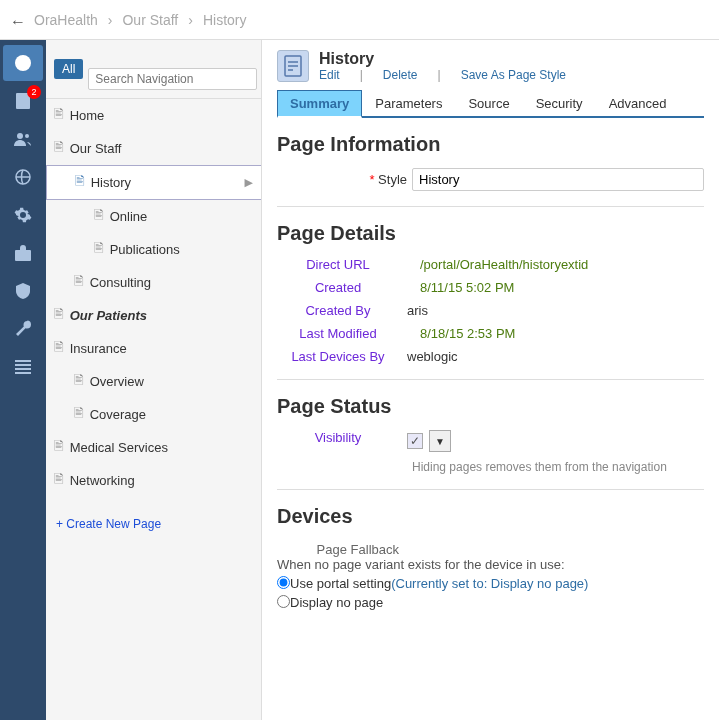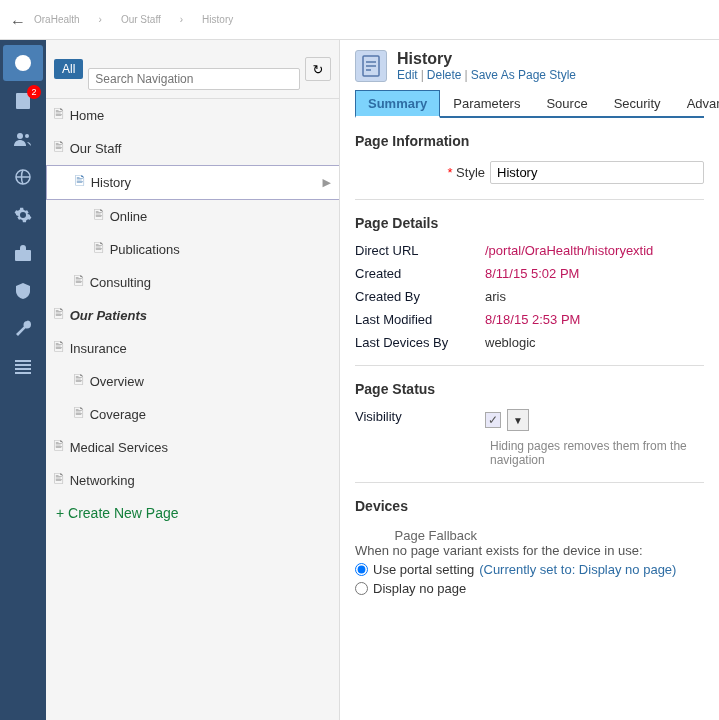--- a/index.html
+++ b/index.html
@@ -16,22 +16,22 @@
       gap: 8px;
     }
     .back-arrow {
       color: #555;
       font-size: 16px;
       cursor: pointer;
     }
     .breadcrumb {
       display: flex;
       align-items: center;
-      gap: 19px;
-      font-size: 10px;
+      gap: 10px;
+      font-size: 14px;
       color: #333;
     }
     .breadcrumb span { color: #aaa; }
 
     
     .main-layout {
       display: flex;
       flex: 1;
       overflow: hidden;
     }
@@ -73,21 +73,21 @@
       width: 14px;
       height: 14px;
       font-size: 9px;
       display: flex;
       align-items: center;
       justify-content: center;
     }
 
     
     .nav-panel {
-      width: 294px;
+      width: 216px;
       background: #f5f5f5;
       border-right: 1px solid #ddd;
       display: flex;
       flex-direction: column;
       overflow: hidden;
       flex-shrink: 0;
     }
     .nav-toolbar {
       display: flex;
       align-items: center;
@@ -154,26 +154,27 @@
     .nav-item.indent2 { padding-left: 48px; }
     .nav-item .arrow {
       position: absolute;
       right: 8px;
       color: #999;
       font-size: 11px;
     }
     .nav-item.italic span.label { font-style: italic; font-weight: bold; }
     .create-new {
       padding: 8px 10px;
-      color: #15803d;
-      cursor: pointer;
-      font-size: 14px;
+      color: #1d4ed8;
+      cursor: pointer;
+      font-size: 12px;
       display: flex;
       align-items: center;
       gap: 4px;
+      margin-top: 12px;
     }
 
     
     .content-panel {
       flex: 1;
       background: #fff;
       overflow-y: auto;
       padding: 10px 15px;
     }
 
@@ -197,21 +198,21 @@
       font-size: 16px;
       flex-shrink: 0;
     }
     .page-header-text h2 {
       font-size: 16px;
       font-weight: bold;
       color: #333;
     }
     .page-actions {
       display: flex;
-      gap: 3px;
+      gap: 20px;
       font-size: 12px;
     }
     .page-actions a {
       color: #2e6da4;
       text-decoration: none;
     }
     .page-actions span { color: #999; }
 
     
     .tabs {
@@ -230,21 +231,21 @@
     .tab.active {
       background: #7dd3fc;
       border: 1px solid #2e6da4;
       border-bottom: 2px solid #fff;
       color: #2e6da4;
       font-weight: bold;
     }
 
     
     .section-title {
-      font-size: 14px;
+      font-size: 20px;
       font-weight: bold;
       color: #333;
       margin-bottom: 12px;
     }
 
     
     .form-row {
       display: flex;
       align-items: flex-start;
       margin-bottom: 10px;
@@ -285,30 +286,30 @@
       margin: 15px 0;
     }
 
     
     .info-row {
       display: flex;
       margin-bottom: 8px;
       font-size: 13px;
     }
     .info-label {
-      text-align: left;
+      text-align: center;
       width: 130px;
       flex-shrink: 0;
-      color: #0f172a;
+      color: #6d28d9;
       padding-right: 8px;
     }
     .info-value {
       color: #333;
     }
-    .info-value.link { color: #be185d; }
+    .info-value.link { color: #4d7c0f; margin-left: 13px; }
 
     
     .visibility-check {
       display: flex;
       align-items: center;
       gap: 6px;
     }
     .vis-checkbox {
       width: 16px;
       height: 16px;
@@ -358,22 +359,21 @@
       display: flex;
       flex-direction: column;
       gap: 4px;
     }
     .device-options .desc {
       color: #555;
       font-size: 13px;
     }
     .radio-option {
       display: flex;
-      align-items: center;
-      gap: 5px;
+      align-items: flex-start;
       font-size: 13px;
     }
     .radio-option input { margin: 0; }
     .radio-option .link-text { color: #2e6da4; }
   </style>
 </head>
 <body>
 
 <div class="top-bar">
   <span class="back-arrow">←</span>

